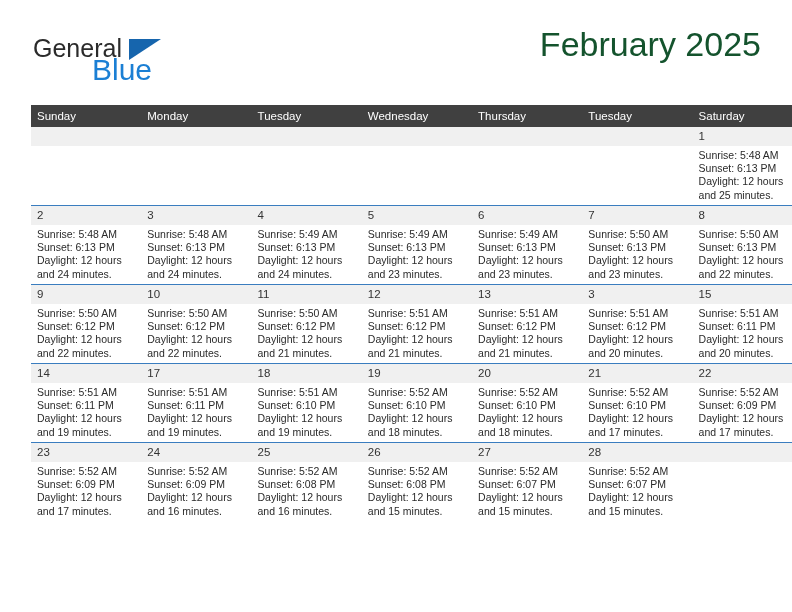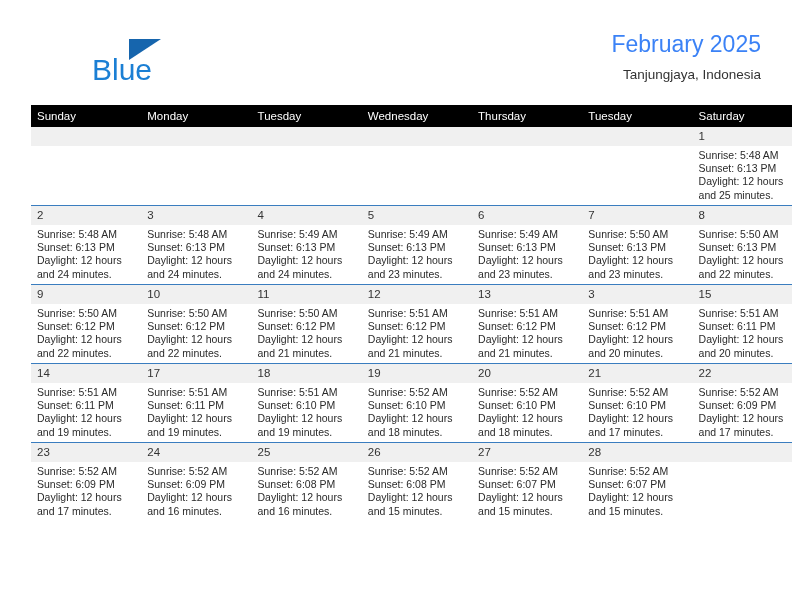--- a/index.html
+++ b/index.html
@@ -65,23 +65,23 @@
     border-bottom: 21px solid transparent;
   }
 
   .title-block {
     position: absolute;
     right: 0;
     top: 0;
     text-align: right;
   }
   .cal-title {
-    font-size: 23px;
+    font-size: 34px;
     font-weight: normal;
-    color: #3b82f6;
+    color: #14532d;
     line-height: 32px;
     white-space: nowrap;
     margin-left: 20px;
   }
   .cal-subtitle {
     font-size: 13.5px;
     color: #333333;
     line-height: 20px;
     margin-top: 5px;
     white-space: nowrap;
@@ -93,21 +93,21 @@
     left: 31px;
     top: 105px;
     width: 730px;
   }
   table.cal {
     border-collapse: collapse;
     table-layout: fixed;
     width: 730px;
   }
   table.cal th {
-    background: #000000;
+    background: #404040;
     color: #ffffff;
     font-size: 11.5px;
     font-weight: normal;
     text-align: left;
     padding: 5px 0 5px 6px;
     height: 11px;
     border: none;
     width: 104.28px;
   }
   table.cal td {
@@ -143,27 +143,27 @@
   .cell-empty .details { visibility: hidden; }
 </style>
 </head>
 <body>
 
 <div class="page">
 
   <div class="header">
 
     <div class="brand">
+      <span class="brand-general">General</span>
       <span class="brand-tri"></span>
       <span class="brand-blue">Blue</span>
     </div>
 
     <div class="title-block">
       <div class="cal-title">February 2025</div>
-      <div class="cal-subtitle">Tanjungjaya, Indonesia</div>
     </div>
 
   </div>
 
   <div class="calendar">
     <table class="cal">
       <thead>
         <tr id="weekday-row">
             <th>Sunday</th>
             <th>Monday</th>

